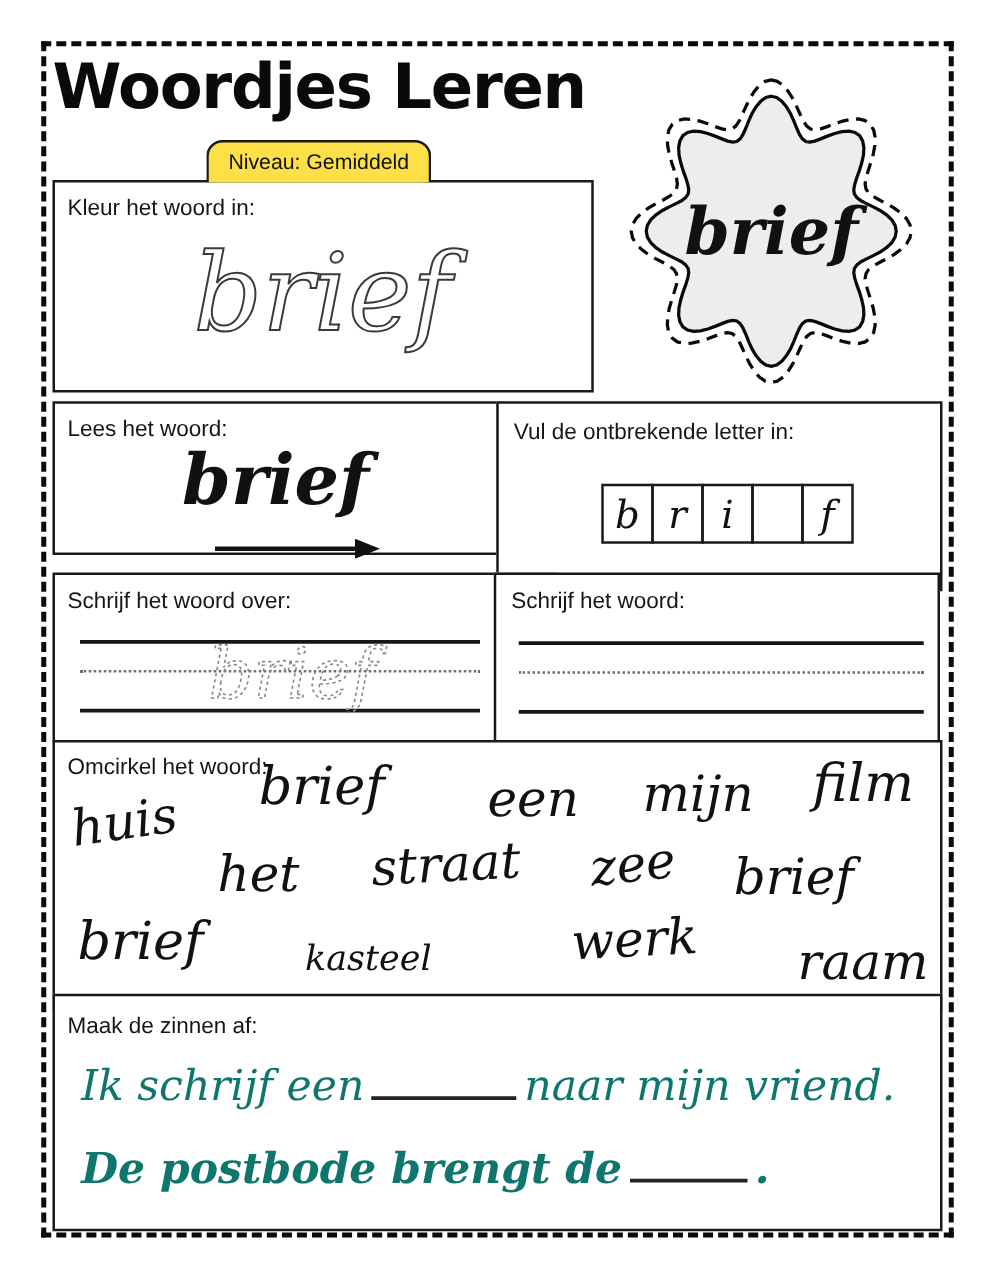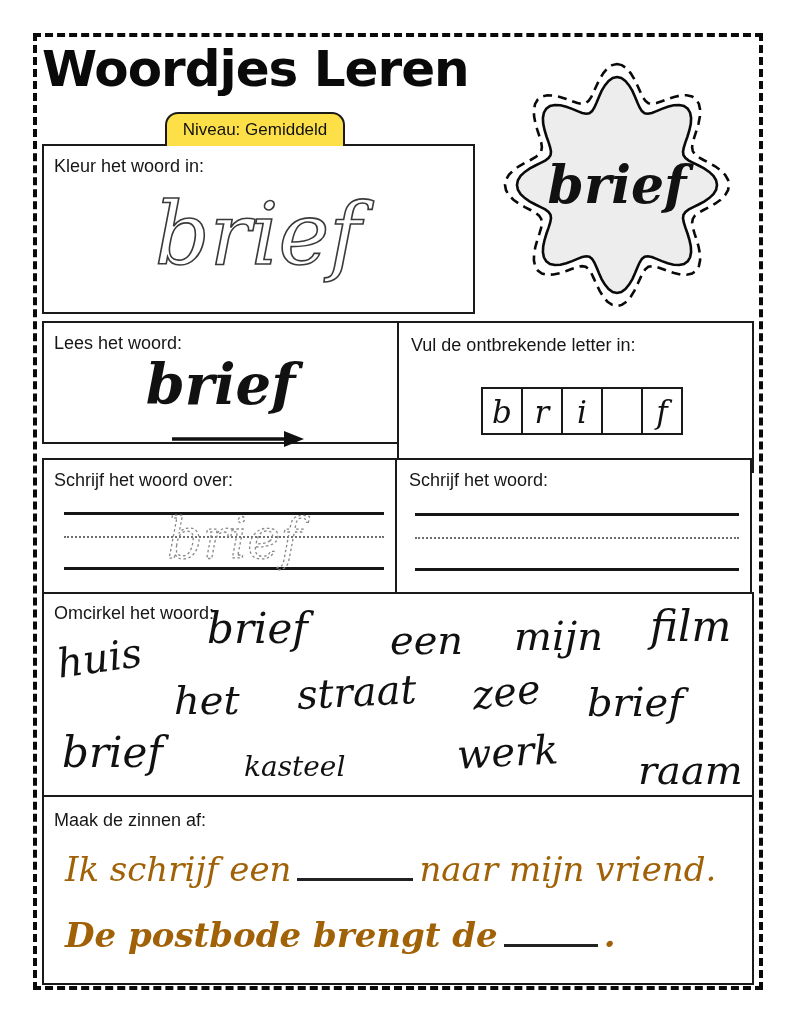--- a/index.html
+++ b/index.html
@@ -36,21 +36,21 @@
         font-family:"DejaVu Serif",serif;font-style:italic;font-size:31px;padding-bottom:3px;}
   .lbox:first-child{margin-left:0;}
   
   .wline{position:absolute;border-top:3px solid #161616;}
   .wline.dot{border-top:2px dotted #6e6e6e;}
   
   .cword{position:absolute;font-family:"DejaVu Serif",serif;font-style:italic;
          font-size:40px;color:#111;white-space:nowrap;line-height:1;}
   
   .sentence{position:absolute;font-family:"DejaVu Serif",serif;font-style:italic;
-            font-size:34px;color:#a16207;white-space:nowrap;}
+            font-size:34px;color:#0f766e;white-space:nowrap;}
   .blank{display:inline-block;border-bottom:3px solid #222;height:6px;margin:0 6px;}
   .badge-svg{position:absolute;left:501px;top:57px;z-index:1;}
   .overlay{position:absolute;left:0;top:0;}
 </style>
 </head>
 <body>
 
 <div class="page">
   <div class="sheet"></div>
 

